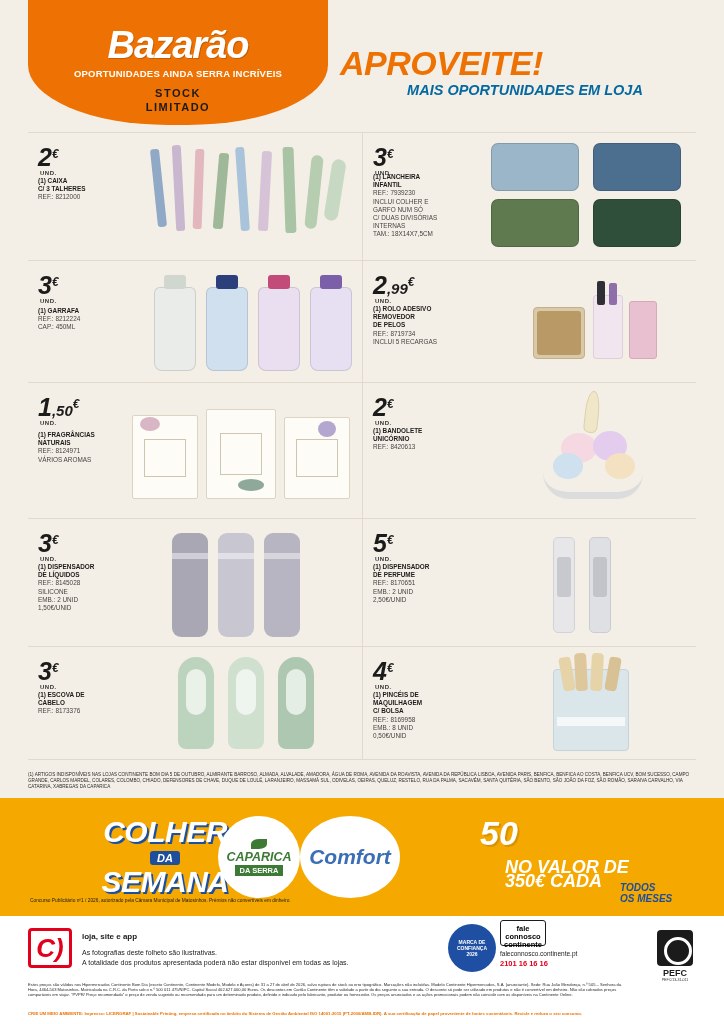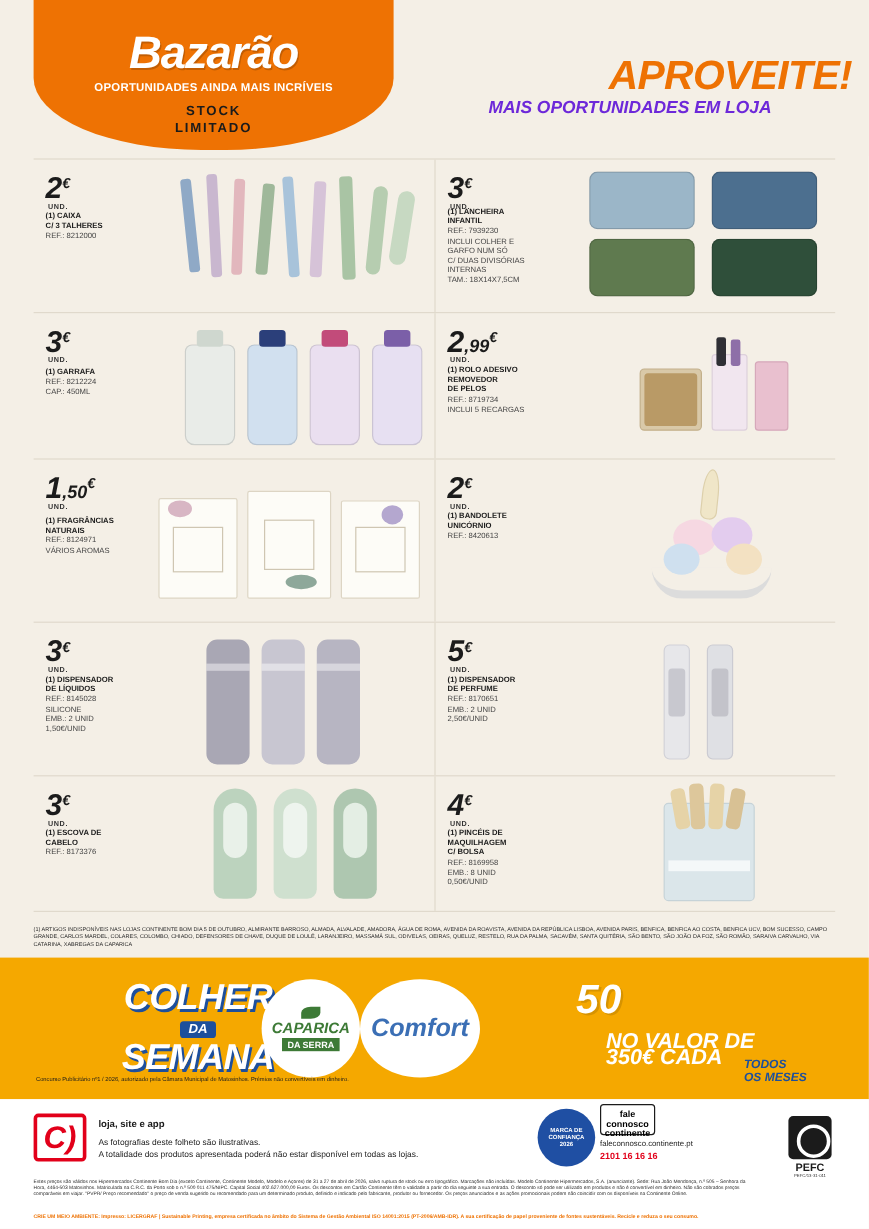--- a/index.html
+++ b/index.html
@@ -44,28 +44,28 @@
   .stock-box {
     position: absolute; left: 128px; top: 86px; width: 100px;
     text-align: center;
   }
   .stock-box div {
     color: #1b1b1b; font-size: 11px; font-weight: bold; letter-spacing: 1.5px;
     line-height: 14px;
   }
   .aproveite {
     position: absolute; left: 340px; top: 44px; width: 370px;
-    text-align: right;
+    text-align: left;
     color: #ee7203; font-size: 34px; font-weight: bold; font-style: italic;
     letter-spacing: -.5px;
   }
   .aproveite-sub {
     position: absolute; left: 340px; top: 82px; width: 370px;
     text-align: center;
-    color: #6d28d9; font-size: 14.5px; font-weight: bold; font-style: italic;
+    color: #0369a1; font-size: 14.5px; font-weight: bold; font-style: italic;
   }
 
   
   .grid { position: absolute; left: 28px; top: 132px; width: 668px; }
   .row { position: relative; width: 668px; border-top: 1px solid #e0d9cc; }
   .cell {
     position: absolute; top: 0; height: 100%;
   }
   .cell.left { left: 0; width: 334px; }
   .cell.right { left: 334px; width: 334px; border-left: 1px solid #e0d9cc; }
@@ -183,21 +183,21 @@
   .crieum { position:absolute; left: 28px; top: 1011px; font-size:4.3px; color:#ee7203; font-weight:bold; }
 </style>
 </head>
 <body>
 
 <div class="page">
 
   <div class="header">
     <div class="orange-blob"></div>
     <div class="logo-bazarao">Bazarão</div>
-    <div class="logo-sub">OPORTUNIDADES AINDA MAIS INCRÍVEIS</div>
+    <div class="logo-sub">OPORTUNIDADES AINDA SERRA INCRÍVEIS</div>
     <div class="stock-box">
       <div>STOCK</div>
       <div>LIMITADO</div>
     </div>
     <div class="aproveite">APROVEITE!</div>
     <div class="aproveite-sub">MAIS OPORTUNIDADES EM LOJA</div>
   </div>
 
   <div class="grid">
 

